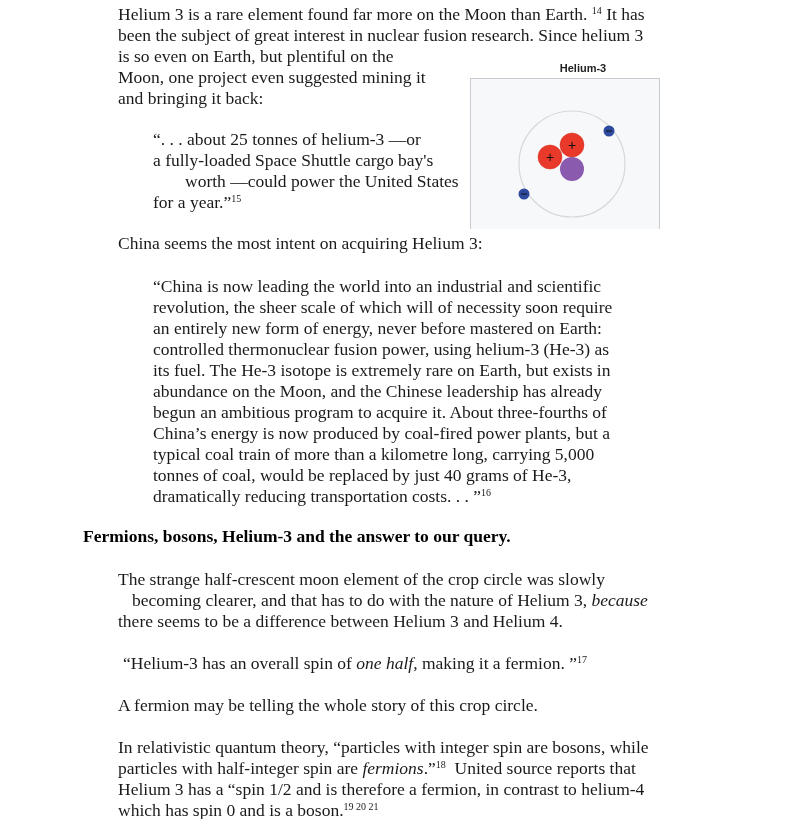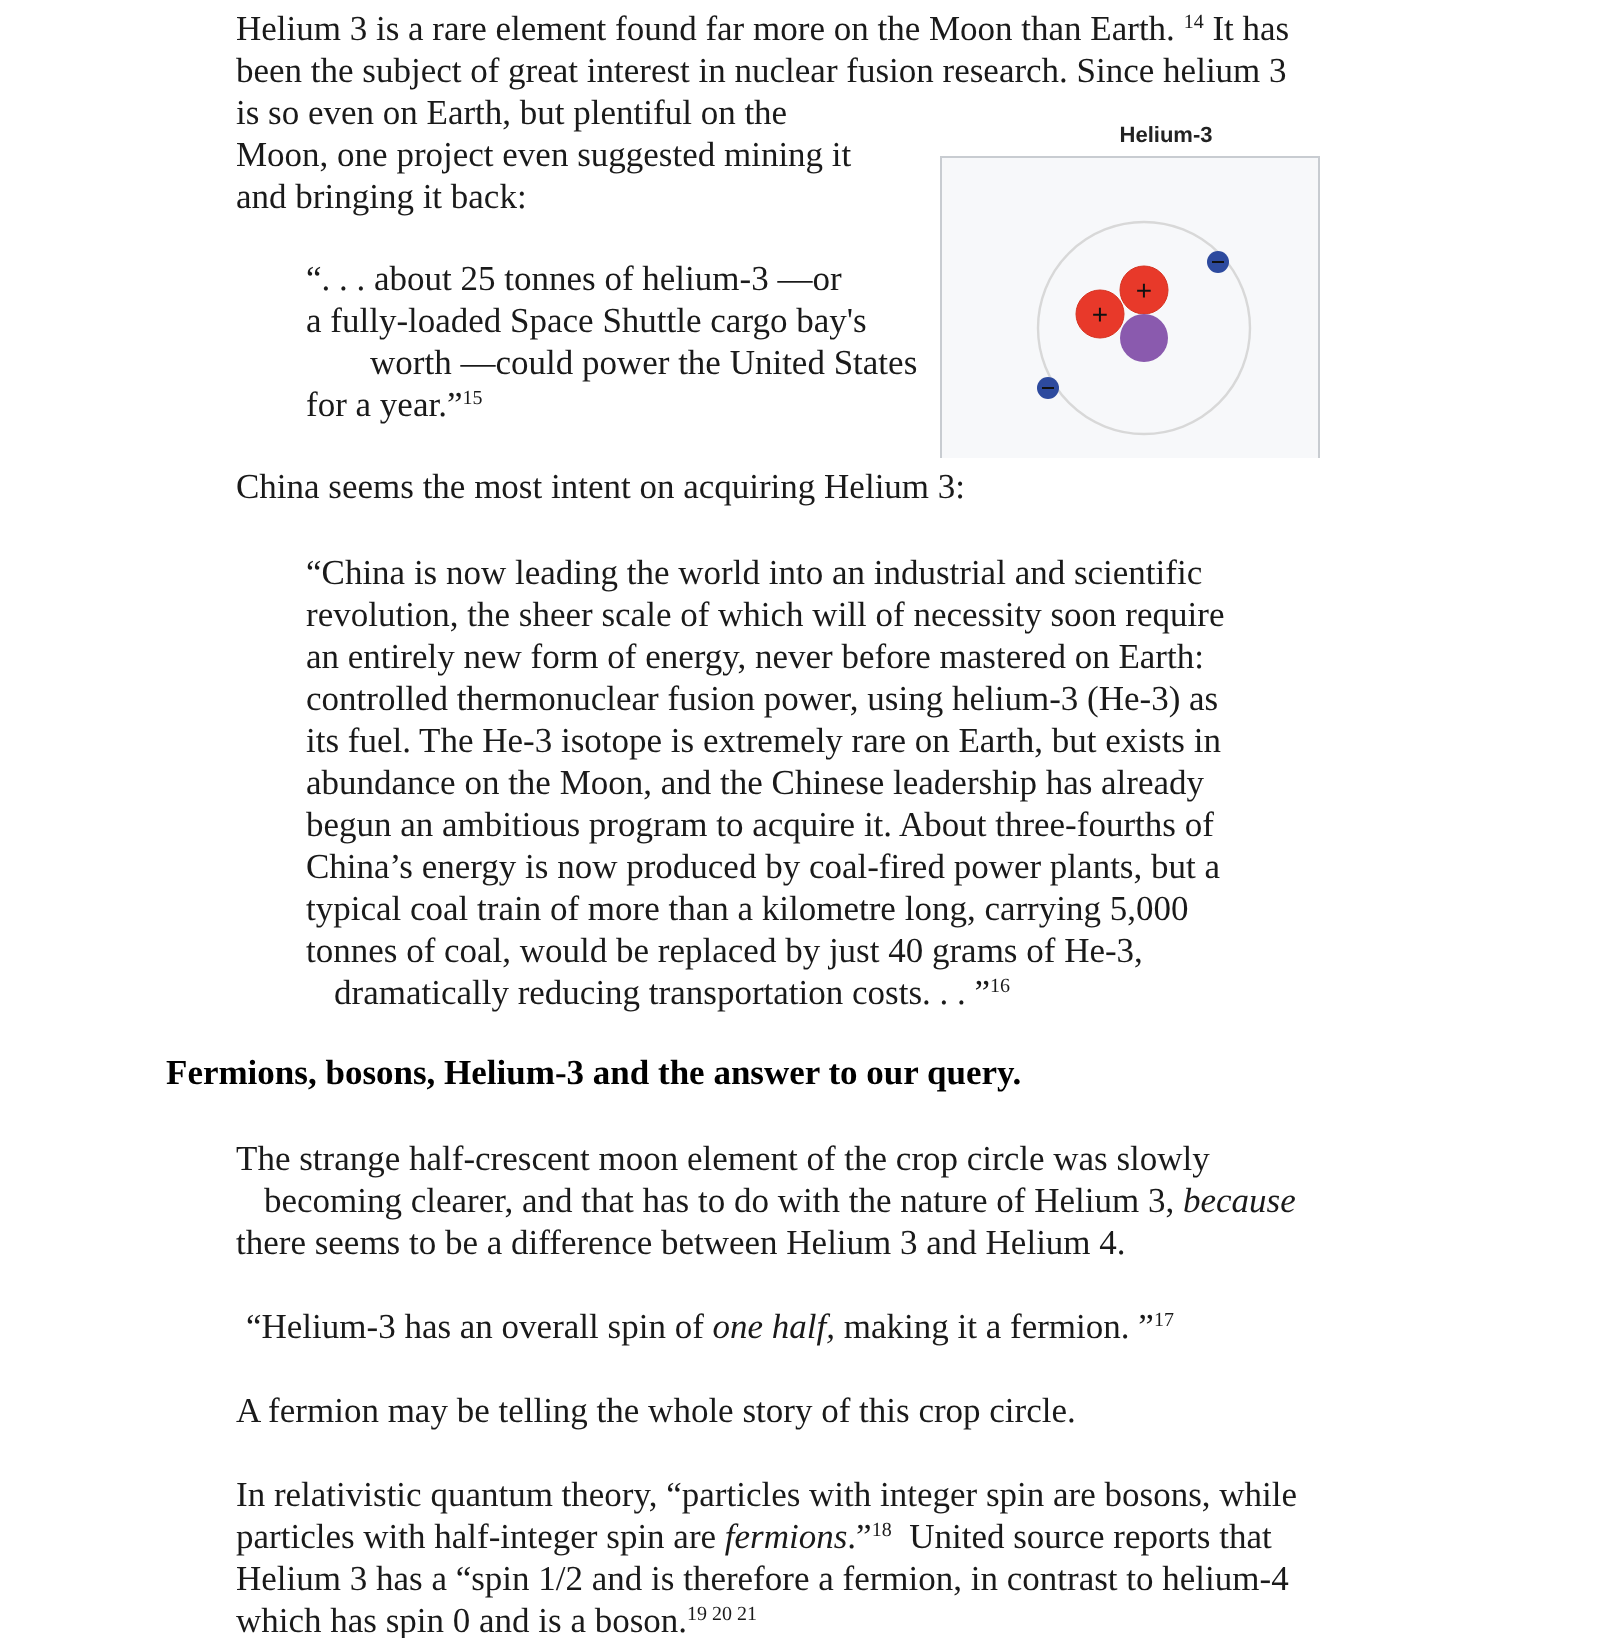--- a/index.html
+++ b/index.html
@@ -55,21 +55,21 @@
   <div class="t" style="left:153px;top:276px;">“China is now leading the world into an industrial and scientific</div>
   <div class="t" style="left:153px;top:297px;">revolution, the sheer scale of which will of necessity soon require</div>
   <div class="t" style="left:153px;top:318px;">an entirely new form of energy, never before mastered on Earth:</div>
   <div class="t" style="left:153px;top:339px;">controlled thermonuclear fusion power, using helium-3 (He-3) as</div>
   <div class="t" style="left:153px;top:360px;">its fuel. The He-3 isotope is extremely rare on Earth, but exists in</div>
   <div class="t" style="left:153px;top:381px;">abundance on the Moon, and the Chinese leadership has already</div>
   <div class="t" style="left:153px;top:402px;">begun an ambitious program to acquire it. About three-fourths of</div>
   <div class="t" style="left:153px;top:423px;">China’s energy is now produced by coal-fired power plants, but a</div>
   <div class="t" style="left:153px;top:444px;">typical coal train of more than a kilometre long, carrying 5,000</div>
   <div class="t" style="left:153px;top:465px;">tonnes of coal, would be replaced by just 40 grams of He-3,</div>
-  <div class="t" style="left:153px;top:486px;margin-left:14px;"><span>dramatically reducing transportation costs. . . ”</span><sup>16</sup></div>
+  <div class="t" style="left:153px;top:486px;"><span>dramatically reducing transportation costs. . . ”</span><sup>16</sup></div>
 </div>
 
 <div class="h" style="left:83px;top:526px;">Fermions, bosons, Helium-3 and the answer to our query.</div>
 
 <div>
   <div class="t" style="left:118px;top:569px;">The strange half-crescent moon element of the crop circle was slowly</div>
   <div class="t" style="left:132px;top:590px;"><span>becoming clearer, and that has to do with the nature of Helium 3, </span><em>because</em></div>
   <div class="t" style="left:118px;top:611px;">there seems to be a difference between Helium 3 and Helium 4.</div>
 </div>
 

